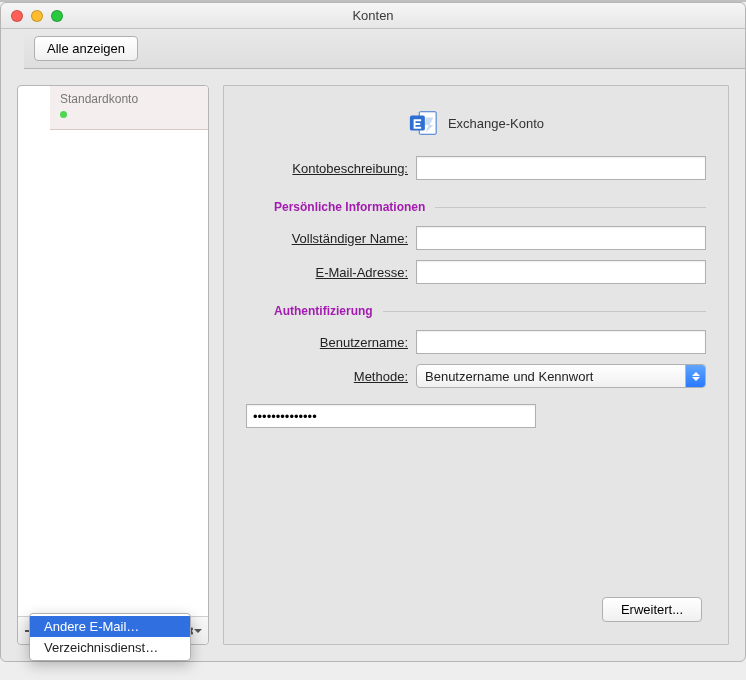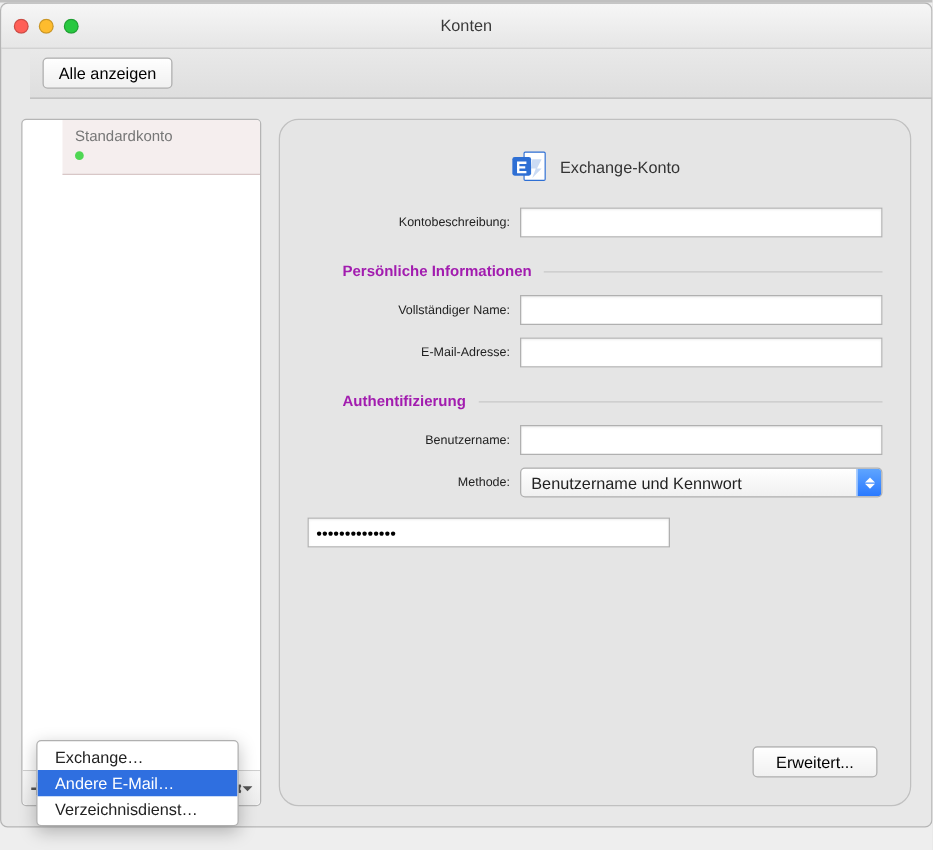--- a/index.html
+++ b/index.html
@@ -21,21 +21,21 @@
     display: flex;
     flex-direction: column;
     position: relative;
   }
   .wrap-hr {
     height: 2px;
     background: #c0c0c0;
     width: 746px;
   }
   .titlebar {
-    height: 36px;
+    height: 26px;
     background: linear-gradient(#f6f6f6, #e6e6e6);
     border-bottom: 1px solid #c2c2c2;
     border-top-left-radius: 6px;
     border-top-right-radius: 6px;
     display: flex;
     align-items: center;
     position: relative;
   }
   .traffic-lights {
     display: flex;
@@ -110,32 +110,32 @@
     padding:0 6px;
     border-right:1px solid #cfcfcf;
     cursor:pointer;
   }
   .sidebar-footer .spacer { flex:1; }
   .sidebar-footer .gear { border-left:1px solid #cfcfcf; border-right:none; padding:0 6px; }
   svg.icn { width:12px; height:12px; }
   .main-panel {
     flex:1;
     border:1px solid #c0c0c0;
-    border-radius:16px;
+    border-radius:1px;
     background:#e5e5e5;
     padding: 22px 22px 18px 22px;
     display:flex;
     flex-direction:column;
     position:relative;
   }
   .brand-row { display:flex; align-items:center; justify-content:center; gap:10px; margin-bottom:18px; }
   .brand-row .exchange-logo { width:30px; height:30px; }
   .brand-row .brand-text { font-size:13px; color:#333; }
   .form-row { display:flex; align-items:center; margin-bottom:10px; }
-  .form-label { width:170px; text-align:right; padding-right:8px; color:#222; font-size:10px; }
+  .form-label { width:170px; text-align:right; padding-right:8px; color:#222; font-size:13px;text-decoration:underline; }
   .form-input {
     width:290px; height:24px;
     border:1px solid #b0b0b0; background:#fff;
     box-shadow: inset 0 1px 2px rgba(0,0,0,.07);
     padding:0 6px; font-size:13px;
   }
   .section-header { display:flex; align-items:center; margin:10px 0 12px 0; }
   .section-header .hlabel { font-weight:bold; font-size:12px; color:#a21caf; white-space:nowrap; padding-left:28px; padding-right:10px; }
   .section-header .hline { flex:1; height:1px; background:#c7c7c7; }
   .select-wrap {
@@ -304,18 +304,17 @@
       </div>
 
       <div class="advanced-row">
         <button class="advanced-btn">Erweitert...</button>
       </div>
     </div>
 
   </div>
 
   <div class="dropdown-menu">
-    <div class="ditem">Exchange…</div>
     <div class="ditem selected">Andere E-Mail…</div>
     <div class="ditem">Verzeichnisdienst…</div>
   </div>
 
 </div>
 
 </body></html>

